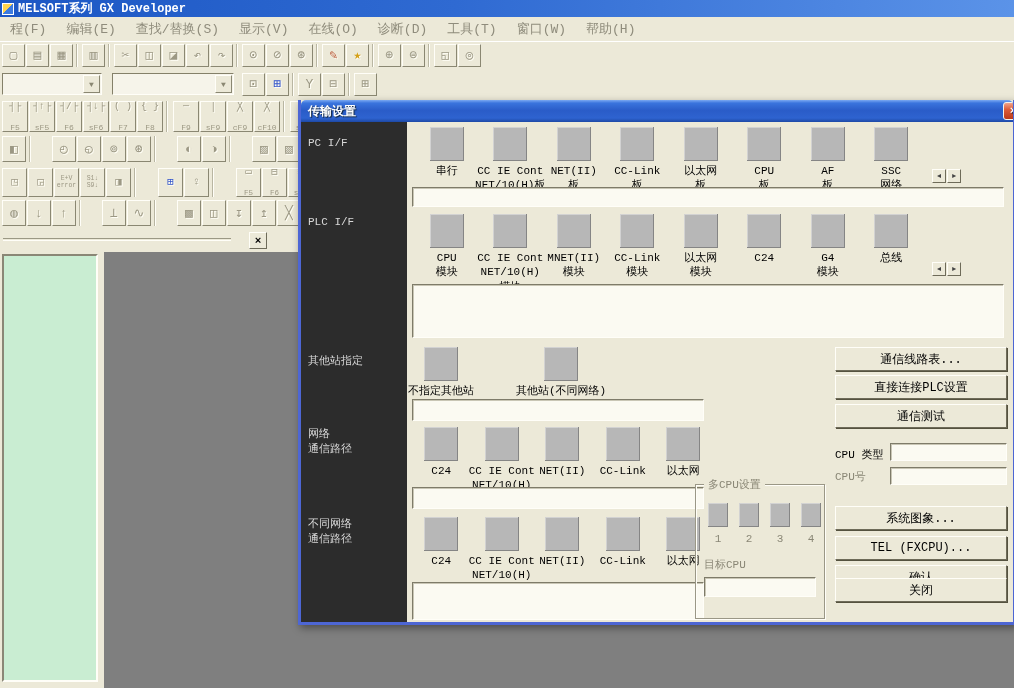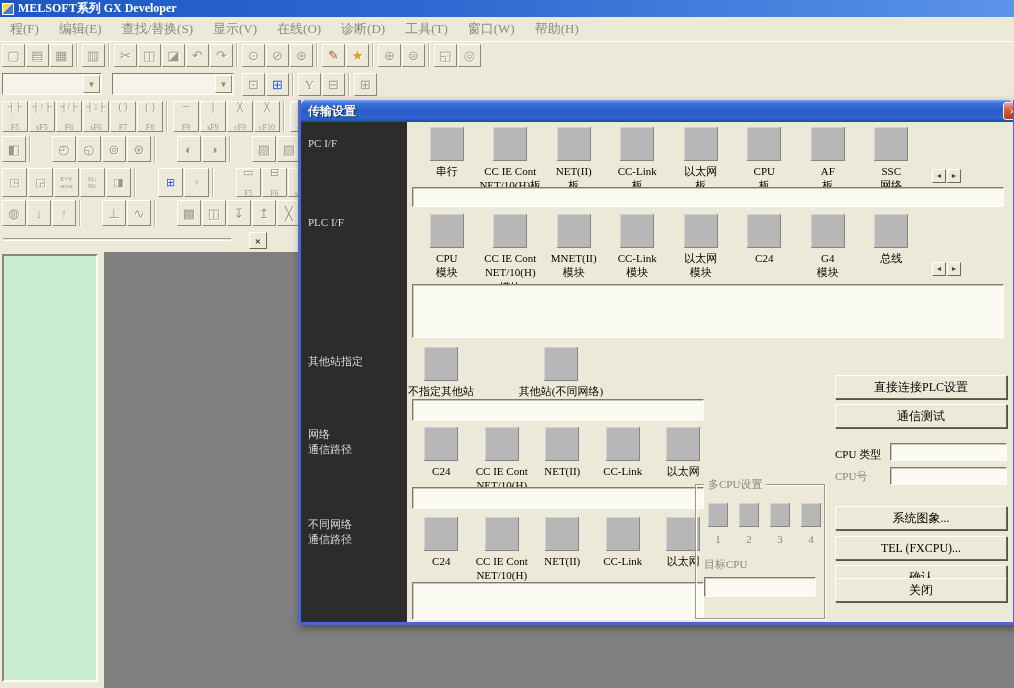--- a/index.html
+++ b/index.html
@@ -1,19 +1,19 @@
 <!DOCTYPE html>
 <html><head>
 <meta charset="utf-8">
 <style>
   * { box-sizing: border-box; margin: 0; padding: 0; }
   html,body { background:#555; }
   .screen{
     position:relative; width:1014px; height:688px; overflow:hidden;
-    background:#ece9d8; font-family:Liberation Serif, serif;
+    background:#ece9d8; font-family:Liberation Mono, monospace;
     font-size:12px; color:#000;
   }
   
   .titlebar{
     position:absolute; left:0; top:0; width:100%; height:17px;
     background:linear-gradient(90deg,#1c57c4 0%,#2f6ad2 45%,#5b93e8 100%);
     color:#fff; font-weight:bold; font-size:12px;
     display:flex; align-items:center; gap:4px; padding-left:2px;
   }
   .app-icon{ width:12px; height:12px; background:linear-gradient(135deg,#ffd34d 0 50%,#3d7be0 50% 100%); border:1px solid #fff; }
@@ -654,20 +654,21 @@
 
           <span>1</span>
               <span>2</span>
               <span>3</span>
               <span>4</span>
             </div>
           <div class="small-label gray-text" style="left:8px;top:72px">目标CPU</div>
           <div class="dfield" style="left:8px;top:92px;width:112px;height:20px"></div>
         </div>
 
+        <div class="dlg-btn" style="left:428px;top:225px">通信线路表...</div>
         <div class="dlg-btn" style="left:428px;top:253px">直接连接PLC设置</div>
         <div class="dlg-btn" style="left:428px;top:282px">通信测试</div>
 
         <div class="small-label" style="left:428px;top:325px">CPU 类型</div>
         <div class="dfield" style="left:483px;top:321px;width:117px;height:18px"></div>
         <div class="small-label gray-text" style="left:428px;top:347px">CPU号</div>
         <div class="dfield" style="left:483px;top:345px;width:117px;height:18px"></div>
 
         <div class="dlg-btn" style="left:428px;top:384px">系统图象...</div>
         <div class="dlg-btn" style="left:428px;top:414px">TEL (FXCPU)...</div>

